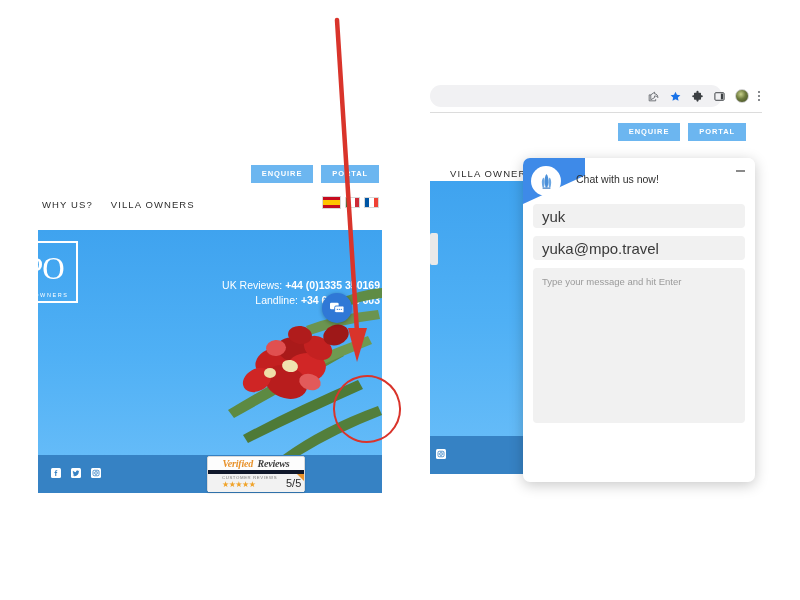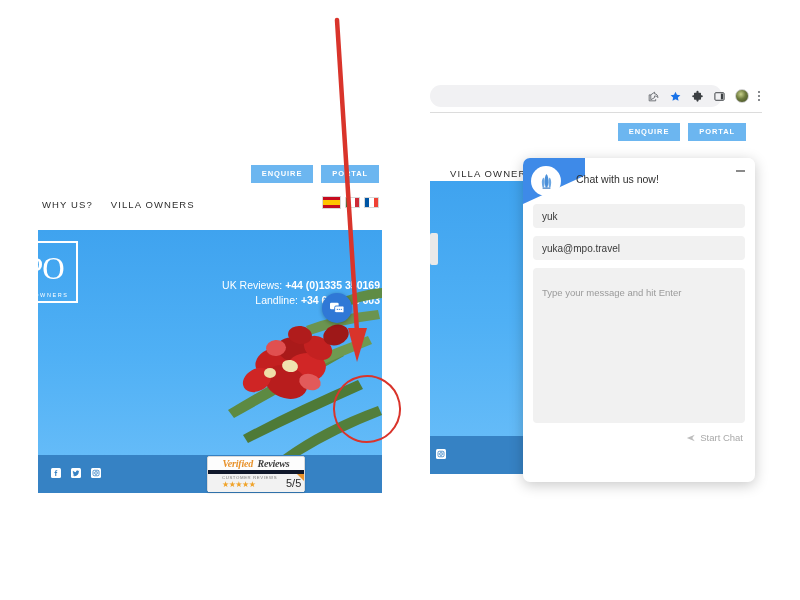--- a/index.html
+++ b/index.html
@@ -169,27 +169,27 @@
   }
   .cw-min {
     position: absolute; right: 10px; top: 8px;
     width: 9px; height: 9px; cursor: pointer;
   }
   .cw-min i { position: absolute; left: 0; top: 4px; width: 9px; height: 1.6px; background: #8a8a8a; display: block; }
 
   .cw-body { padding: 0 10px; }
   .cw-field {
     width: 100%; height: 24px; background: #f1f1f1; border: none; border-radius: 4px;
-    font-family: "Liberation Sans", sans-serif; font-size: 10px; color: #3a3a3a;
+    font-family: "Liberation Sans", sans-serif; font-size: 15px; color: #3a3a3a;
     padding: 0 9px; margin-bottom: 8px; outline: none;
   }
   .cw-textarea {
     width: 100%; height: 155px; background: #f1f1f1; border: none; border-radius: 4px;
     font-family: "Liberation Sans", sans-serif; font-size: 9.5px; color: #3a3a3a;
-    padding: 19px 9px; resize: none; outline: none; line-height: 1.3;
+    padding: 8px 9px; resize: none; outline: none; line-height: 1.3;
   }
   .cw-textarea::placeholder { color: #9a9a9a; }
   .cw-foot { position: relative; height: 26px; }
   .cw-start {
     position: absolute; right: 12px; top: 5px;
     display: flex; align-items: center; gap: 4px;
     font-size: 9.5px; color: #a9a9a9;
   }
   .cw-start svg { width: 10px; height: 10px; fill: #bdbdbd; }
 </style>
@@ -400,23 +400,15 @@
           <i></i>
         </div>
     </div>
 
     <div class="cw-body">
       <input class="cw-field" type="text" value="yuk" style="">
       <input class="cw-field" type="text" value="yuka@mpo.travel" style="">
       <textarea class="cw-textarea" placeholder="Type your message and hit Enter" style=""></textarea>
     </div>
 
-    <div class="cw-foot">
-      <div class="cw-start">
-        <svg viewBox="0 0 24 24">
-            <path d="M2 12l19-8-6 8 6 8z"></path>
-          </svg>
-        <span>Start Chat</span>
-      </div>
-    </div>
   </div>
 
 </div>
 
 </body></html>

